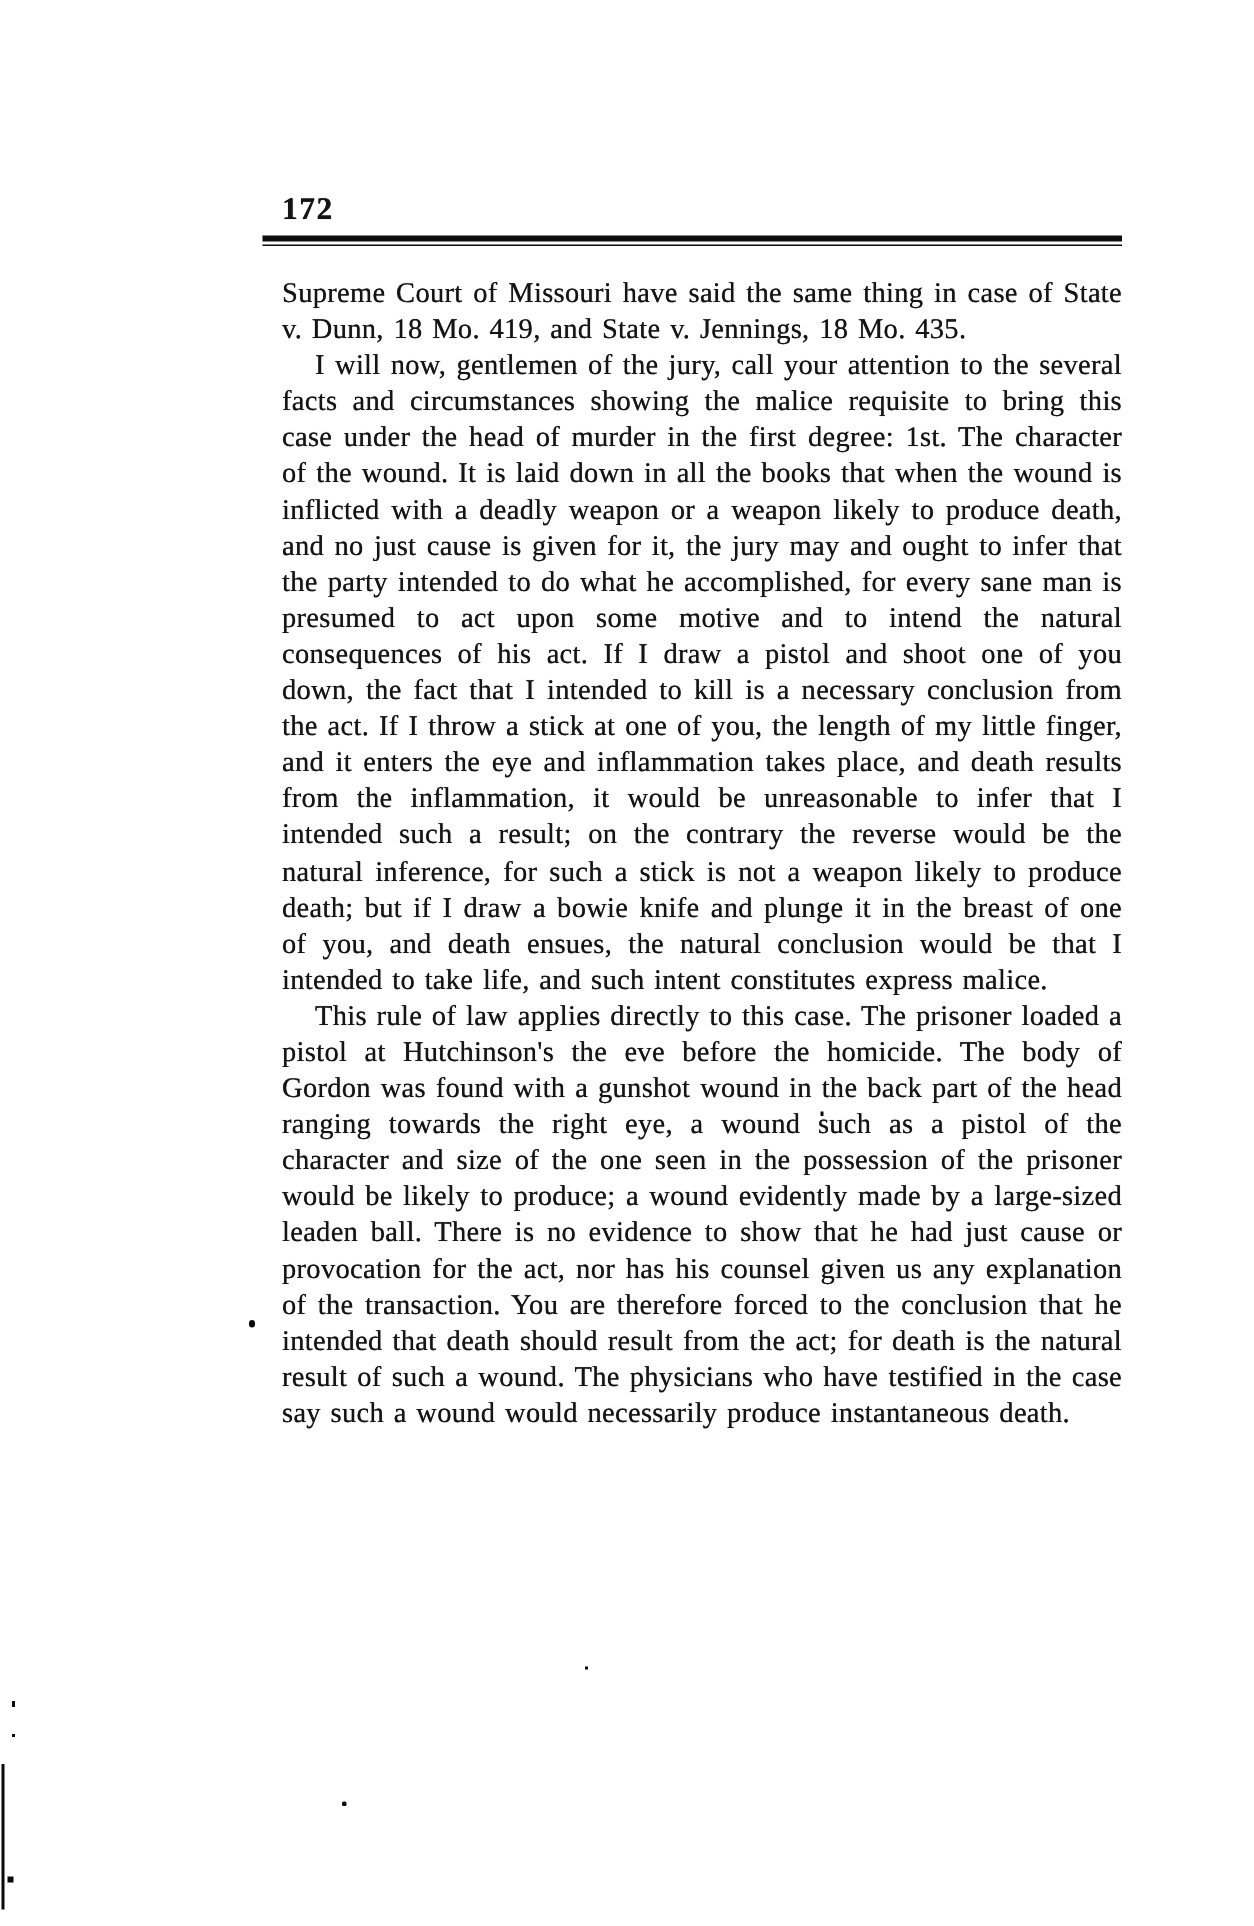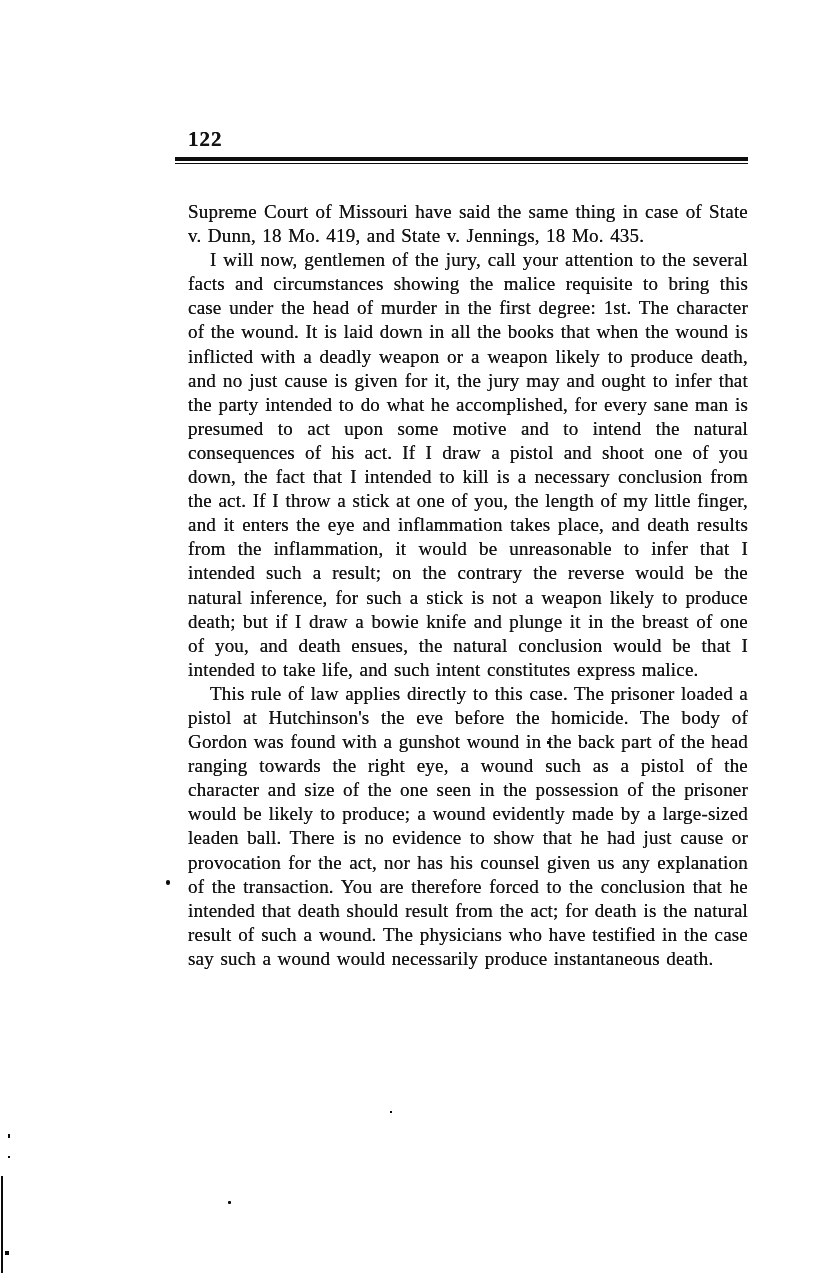--- a/index.html
+++ b/index.html
@@ -49,21 +49,21 @@
   }
   .header-rule {
     position: relative;
     left: -13px;
     width: 573px;
     height: 2px;
     border-top: 4px solid #0d0d0d;
     border-bottom: 1.5px solid #0d0d0d;
   }
   .body-text {
-    margin-top: 36px;
+    margin-top: 20px;
     font-size: 19px;
     line-height: 24.1px;
     letter-spacing: 0.2px;
     word-spacing: 1.5px;
     text-align: justify;
     text-shadow: 0 0 0.45px rgba(0,0,0,0.85);
   }
   .body-text p { margin: 0; }
   .body-text p.indent { text-indent: 22px; }
   
@@ -77,21 +77,21 @@
   .a-d5     { left: 390px; top: 1111px; width: 2px; height: 2px; }
   .a-d6     { left: 547px; top: 741px;  width: 2px; height: 3px; }
 </style>
 </head>
 <body>
 
 <div class="page">
   <div class="content">
 
     <div class="page-header">
-      <span class="page-number">122</span>
+      <span class="page-number">172</span>
     </div>
 
     <div class="header-rule"></div>
 
     <div class="body-text">
       <p class="noindent">Supreme Court of Missouri have said the same thing in case of State v. Dunn, 18 Mo. 419, and State v. Jennings, 18 Mo. 435.</p>
       <p class="indent">I will now, gentlemen of the jury, call your attention to the several facts and circumstances showing the malice requisite to bring this case under the head of murder in the first degree: 1st. The character of the wound. It is laid down in all the books that when the wound is inflicted with a deadly weapon or a weapon likely to produce death, and no just cause is given for it, the jury may and ought to infer that the party intended to do what he accomplished, for every sane man is presumed to act upon some motive and to intend the natural consequences of his act. If I draw a pistol and shoot one of you down, the fact that I intended to kill is a necessary conclusion from the act. If I throw a stick at one of you, the length of my little finger, and it enters the eye and inflammation takes place, and death results from the inflammation, it would be unreasonable to infer that I intended such a result; on the contrary the reverse would be the natural inference, for such a stick is not a weapon likely to produce death; but if I draw a bowie knife and plunge it in the breast of one of you, and death ensues, the natural conclusion would be that I intended to take life, and such intent constitutes express malice.</p>
       <p class="indent">This rule of law applies directly to this case. The prisoner loaded a pistol at Hutchinson's the eve before the homicide. The body of Gordon was found with a gunshot wound in the back part of the head ranging towards the right eye, a wound such as a pistol of the character and size of the one seen in the possession of the prisoner would be likely to produce; a wound evidently made by a large-sized leaden ball. There is no evidence to show that he had just cause or provocation for the act, nor has his counsel given us any explanation of the transaction. You are therefore forced to the conclusion that he intended that death should result from the act; for death is the natural result of such a wound. The physicians who have testified in the case say such a wound would necessarily produce instantaneous death.</p>
     </div>
 

